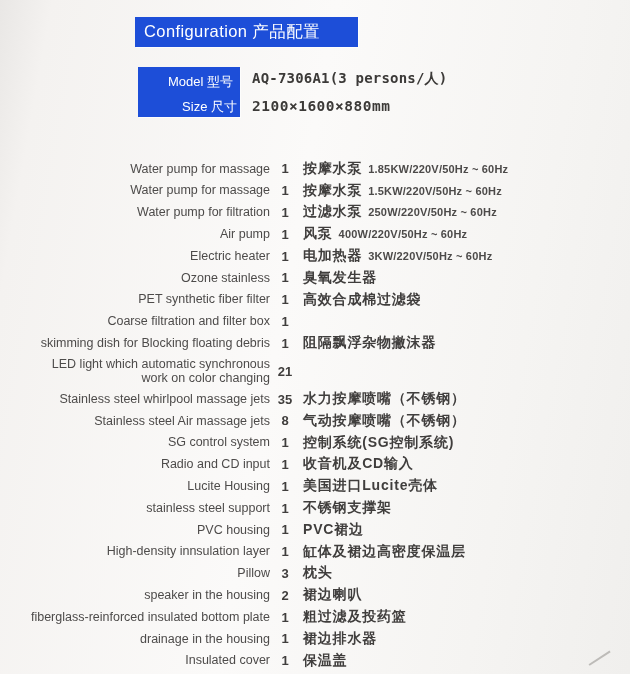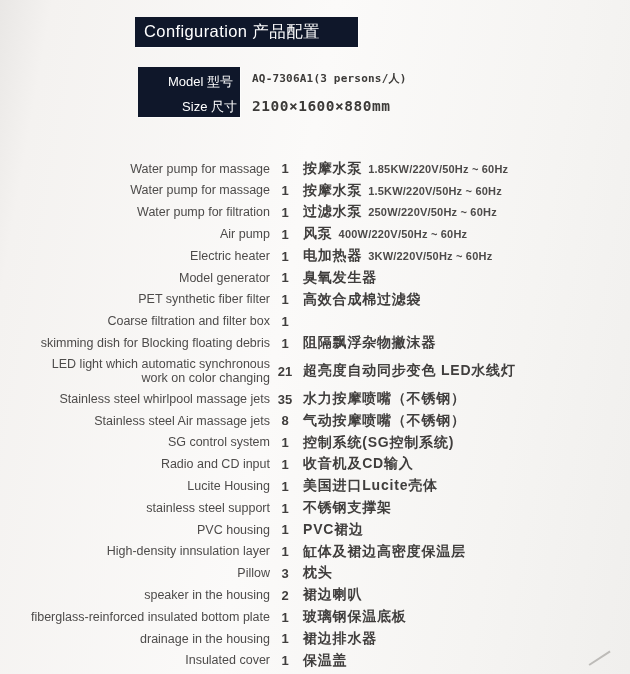--- a/index.html
+++ b/index.html
@@ -7,21 +7,21 @@
     width: 630px; height: 674px;
     position: relative;
     overflow: hidden;
     font-family: "Liberation Sans", sans-serif;
     background: linear-gradient(100deg, #e9e7e5 0%, #f4f2f0 7%, #fbfaf9 45%, #f5f4f2 78%, #f0efed 100%);
   }
 
   
   .dark-box {
     position: absolute;
-    background: #0f172a;
+    background: #1d4ed8;
     color: #ffffff;
     display: flex;
     align-items: center;
     box-sizing: border-box;
   }
   .config-box {
     left: 135px; top: 17px; width: 223px; height: 30px;
     padding-left: 9px;
     font-size: 16.5px;
     letter-spacing: 0.4px;
@@ -41,21 +41,21 @@
     padding-right: 3px;
     font-size: 13px;
     box-shadow: 1px 1px 0 rgba(255,255,255,0.7);
   }
   .model-value {
     position: absolute;
     left: 252px; top: 67px; height: 23px;
     display: flex; align-items: center;
     font-family: "DejaVu Sans Mono", monospace;
     font-weight: bold;
-    font-size: 11px;
+    font-size: 14px;
     color: #3c3a38;
     letter-spacing: 0.2px;
     text-align: center;
   }
   .size-value {
     position: absolute;
     left: 252px; top: 95px; height: 22px;
     display: flex; align-items: center;
     font-family: "DejaVu Sans Mono", monospace;
     font-weight: bold;
@@ -147,21 +147,21 @@
       <div class="label">Air pump</div>
       <div class="qty">1</div>
       <div class="desc">风泵<div class="spec" style="display: inline; margin-top: 44px;">400W/220V/50Hz ~ 60Hz</div></div>
     </div>
     <div class="row">
       <div class="label">Electric heater</div>
       <div class="qty">1</div>
       <div class="desc">电加热器<div class="spec" style="display: inline;">3KW/220V/50Hz ~ 60Hz</div></div>
     </div>
     <div class="row">
-      <div class="label">Model generator</div>
+      <div class="label">Ozone stainless</div>
       <div class="qty">1</div>
       <div class="desc">臭氧发生器</div>
     </div>
     <div class="row">
       <div class="label">PET synthetic fiber filter</div>
       <div class="qty">1</div>
       <div class="desc">高效合成棉过滤袋</div>
     </div>
     <div class="row">
       <div class="label">Coarse filtration and filter box</div>
@@ -169,21 +169,20 @@
     </div>
     <div class="row">
       <div class="label">skimming dish for Blocking floating debris</div>
       <div class="qty">1</div>
       <div class="desc">阻隔飘浮杂物撇沫器</div>
     </div>
     <div class="row tall">
       <div class="label">LED light which automatic synchronous
 work on color changing</div>
       <div class="qty">21</div>
-      <div class="desc">超亮度自动同步变色 LED水线灯</div>
     </div>
     <div class="row">
       <div class="label">Stainless steel whirlpool massage jets</div>
       <div class="qty">35</div>
       <div class="desc">水力按摩喷嘴（不锈钢）</div>
     </div>
     <div class="row">
       <div class="label">Stainless steel Air massage jets</div>
       <div class="qty">8</div>
       <div class="desc">气动按摩喷嘴（不锈钢）</div>
@@ -224,21 +223,21 @@
       <div class="desc">枕头</div>
     </div>
     <div class="row">
       <div class="label">speaker in the housing</div>
       <div class="qty">2</div>
       <div class="desc">裙边喇叭</div>
     </div>
     <div class="row">
       <div class="label">fiberglass-reinforced insulated bottom plate</div>
       <div class="qty">1</div>
-      <div class="desc">玻璃钢保温底板</div>
+      <div class="desc">粗过滤及投药篮</div>
     </div>
     <div class="row">
       <div class="label">drainage in the housing</div>
       <div class="qty">1</div>
       <div class="desc">裙边排水器</div>
     </div>
     <div class="row">
       <div class="label">Insulated cover</div>
       <div class="qty">1</div>
       <div class="desc">保温盖</div>

